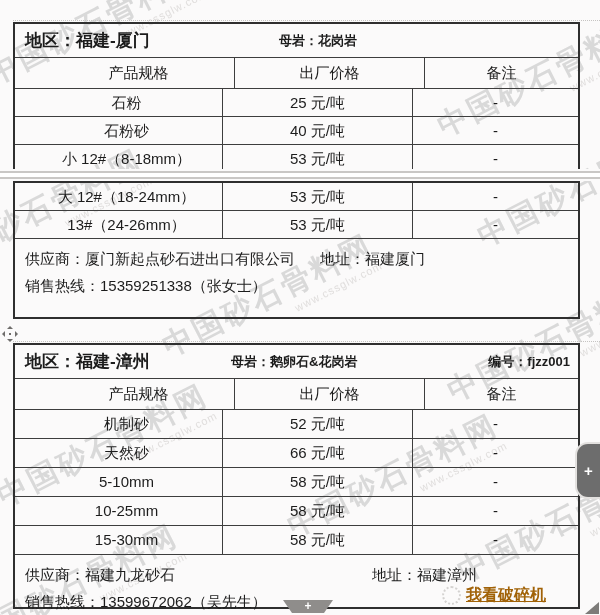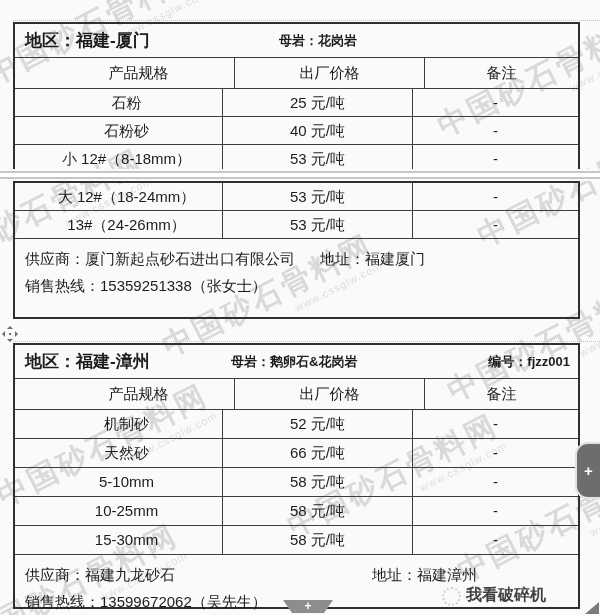--- a/index.html
+++ b/index.html
@@ -59,22 +59,22 @@
     z-index:4;display:flex;align-items:center;justify-content:center;
     clip-path:polygon(0 0,100% 0,82% 100%,18% 100%);}
   .plus{color:#ffffff;font-weight:bold;font-size:15px;line-height:1;}
   .exp-bottom .plus{font-size:12px;margin-top:-2px;}
 
   
   .grip{position:absolute;left:585px;top:602px;width:0;height:0;z-index:4;
     border-left:14px solid transparent;border-bottom:12px solid #7d7b79;}
 
   
-  .brand{position:absolute;right:32px;bottom:1px;display:flex;align-items:flex-end;gap:5px;
-    color:#404040;font-size:16px;font-weight:bold;z-index:2;white-space:nowrap;}
+  .brand{position:absolute;right:32px;bottom:1px;display:flex;align-items:center;gap:5px;
+    color:#a16207;font-size:16px;font-weight:bold;z-index:2;white-space:nowrap;text-decoration:underline;}
   .brand-icon{width:15px;height:15px;border:2px dotted #d4d2d0;border-radius:50%;display:inline-block;}
 </style>
 </head>
 <body>
 
 <div class="page">
 
   <div id="wm-layer">
       <div class="wm" style="left: 95px; top: 28px;">
         <div class="wmt">中国砂石骨料网</div>

